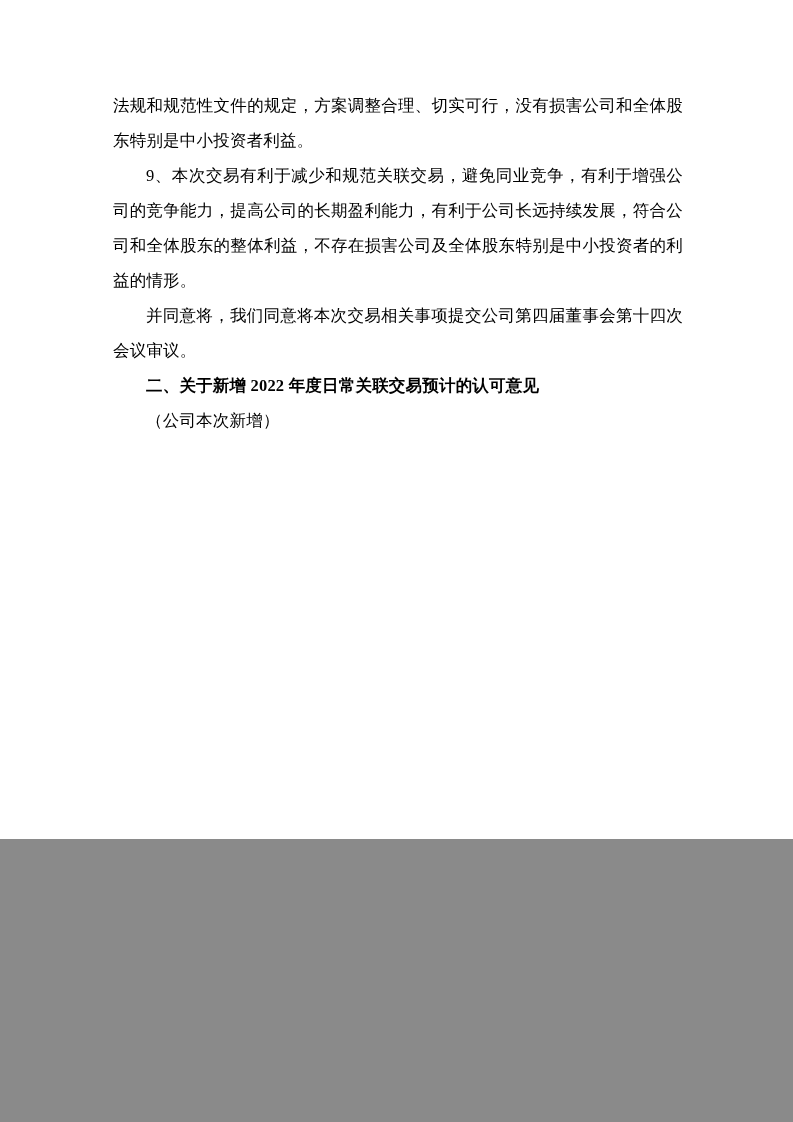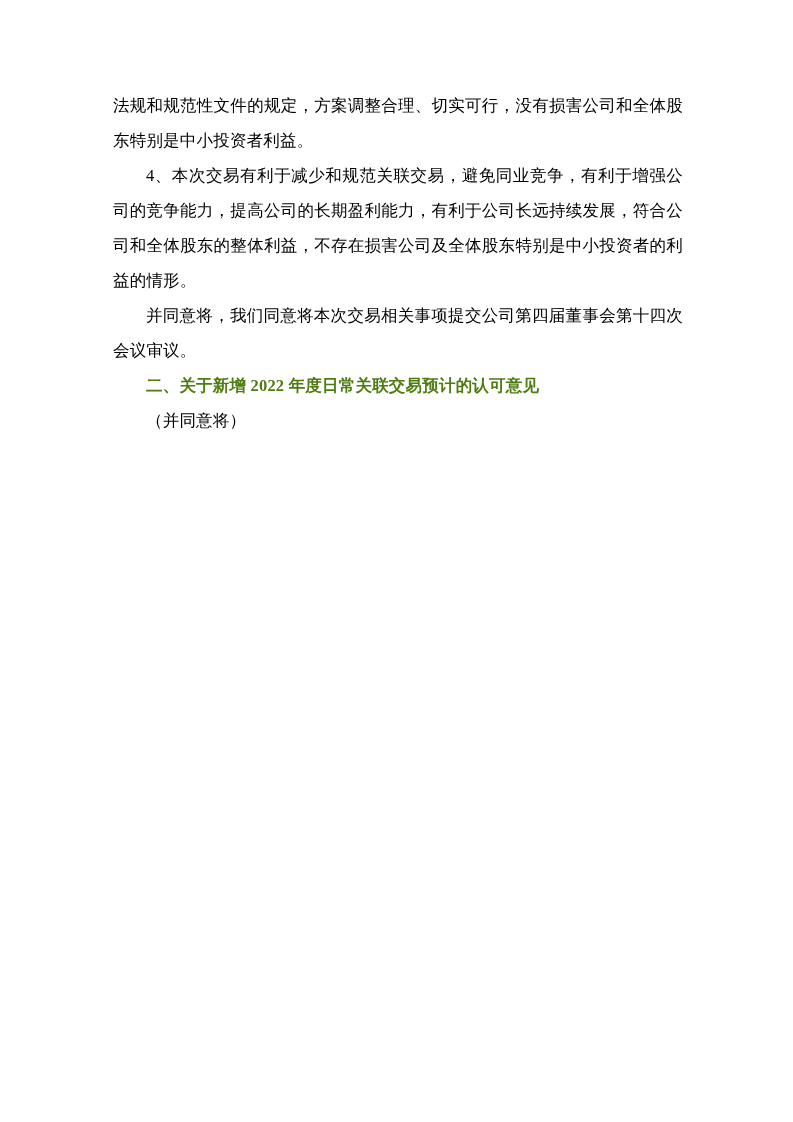--- a/index.html
+++ b/index.html
@@ -5,21 +5,21 @@
   html, body {
     margin: 0;
     padding: 0;
     background: #8a8a8a;
   }
   body {
     font-family: "Liberation Serif", "DejaVu Serif", serif;
   }
   .page {
     width: 793px;
-    height: 1122px;
+    height: 839px;
     background: #ffffff;
     margin: 0 auto;
     position: relative;
     box-sizing: border-box;
     overflow: hidden;
   }
   .content {
     position: absolute;
     left: 113px;
     top: 88px;
@@ -33,38 +33,38 @@
     text-justify: inter-ideograph;
     margin: 0;
     letter-spacing: 0.2px;
   }
   .indent {
     text-indent: 33px;
   }
   .heading {
     font-size: 16.5px;
     line-height: 35px;
-    color: #4d7c0f;
+    color: #000000;
     font-weight: bold;
     text-indent: 33px;
     margin: 0;
     letter-spacing: 0.2px;
   }
 </style>
 </head>
 <body>
 
 <div class="page">
   <div class="content">
 
     <p class="para">法规和规范性文件的规定，方案调整合理、切实可行，没有损害公司和全体股东特别是中小投资者利益。</p>
 
-    <p class="para indent">4、本次交易有利于减少和规范关联交易，避免同业竞争，有利于增强公司的竞争能力，提高公司的长期盈利能力，有利于公司长远持续发展，符合公司和全体股东的整体利益，不存在损害公司及全体股东特别是中小投资者的利益的情形。</p>
+    <p class="para indent">9、本次交易有利于减少和规范关联交易，避免同业竞争，有利于增强公司的竞争能力，提高公司的长期盈利能力，有利于公司长远持续发展，符合公司和全体股东的整体利益，不存在损害公司及全体股东特别是中小投资者的利益的情形。</p>
 
     <p class="para indent">并同意将，我们同意将本次交易相关事项提交公司第四届董事会第十四次会议审议。</p>
 
     <p class="heading">二、关于新增 2022 年度日常关联交易预计的认可意见</p>
 
 
-    <p class="para indent">（并同意将）</p>
+    <p class="para indent">（公司本次新增）</p>
 
   </div>
 </div>
 
 </body></html>

